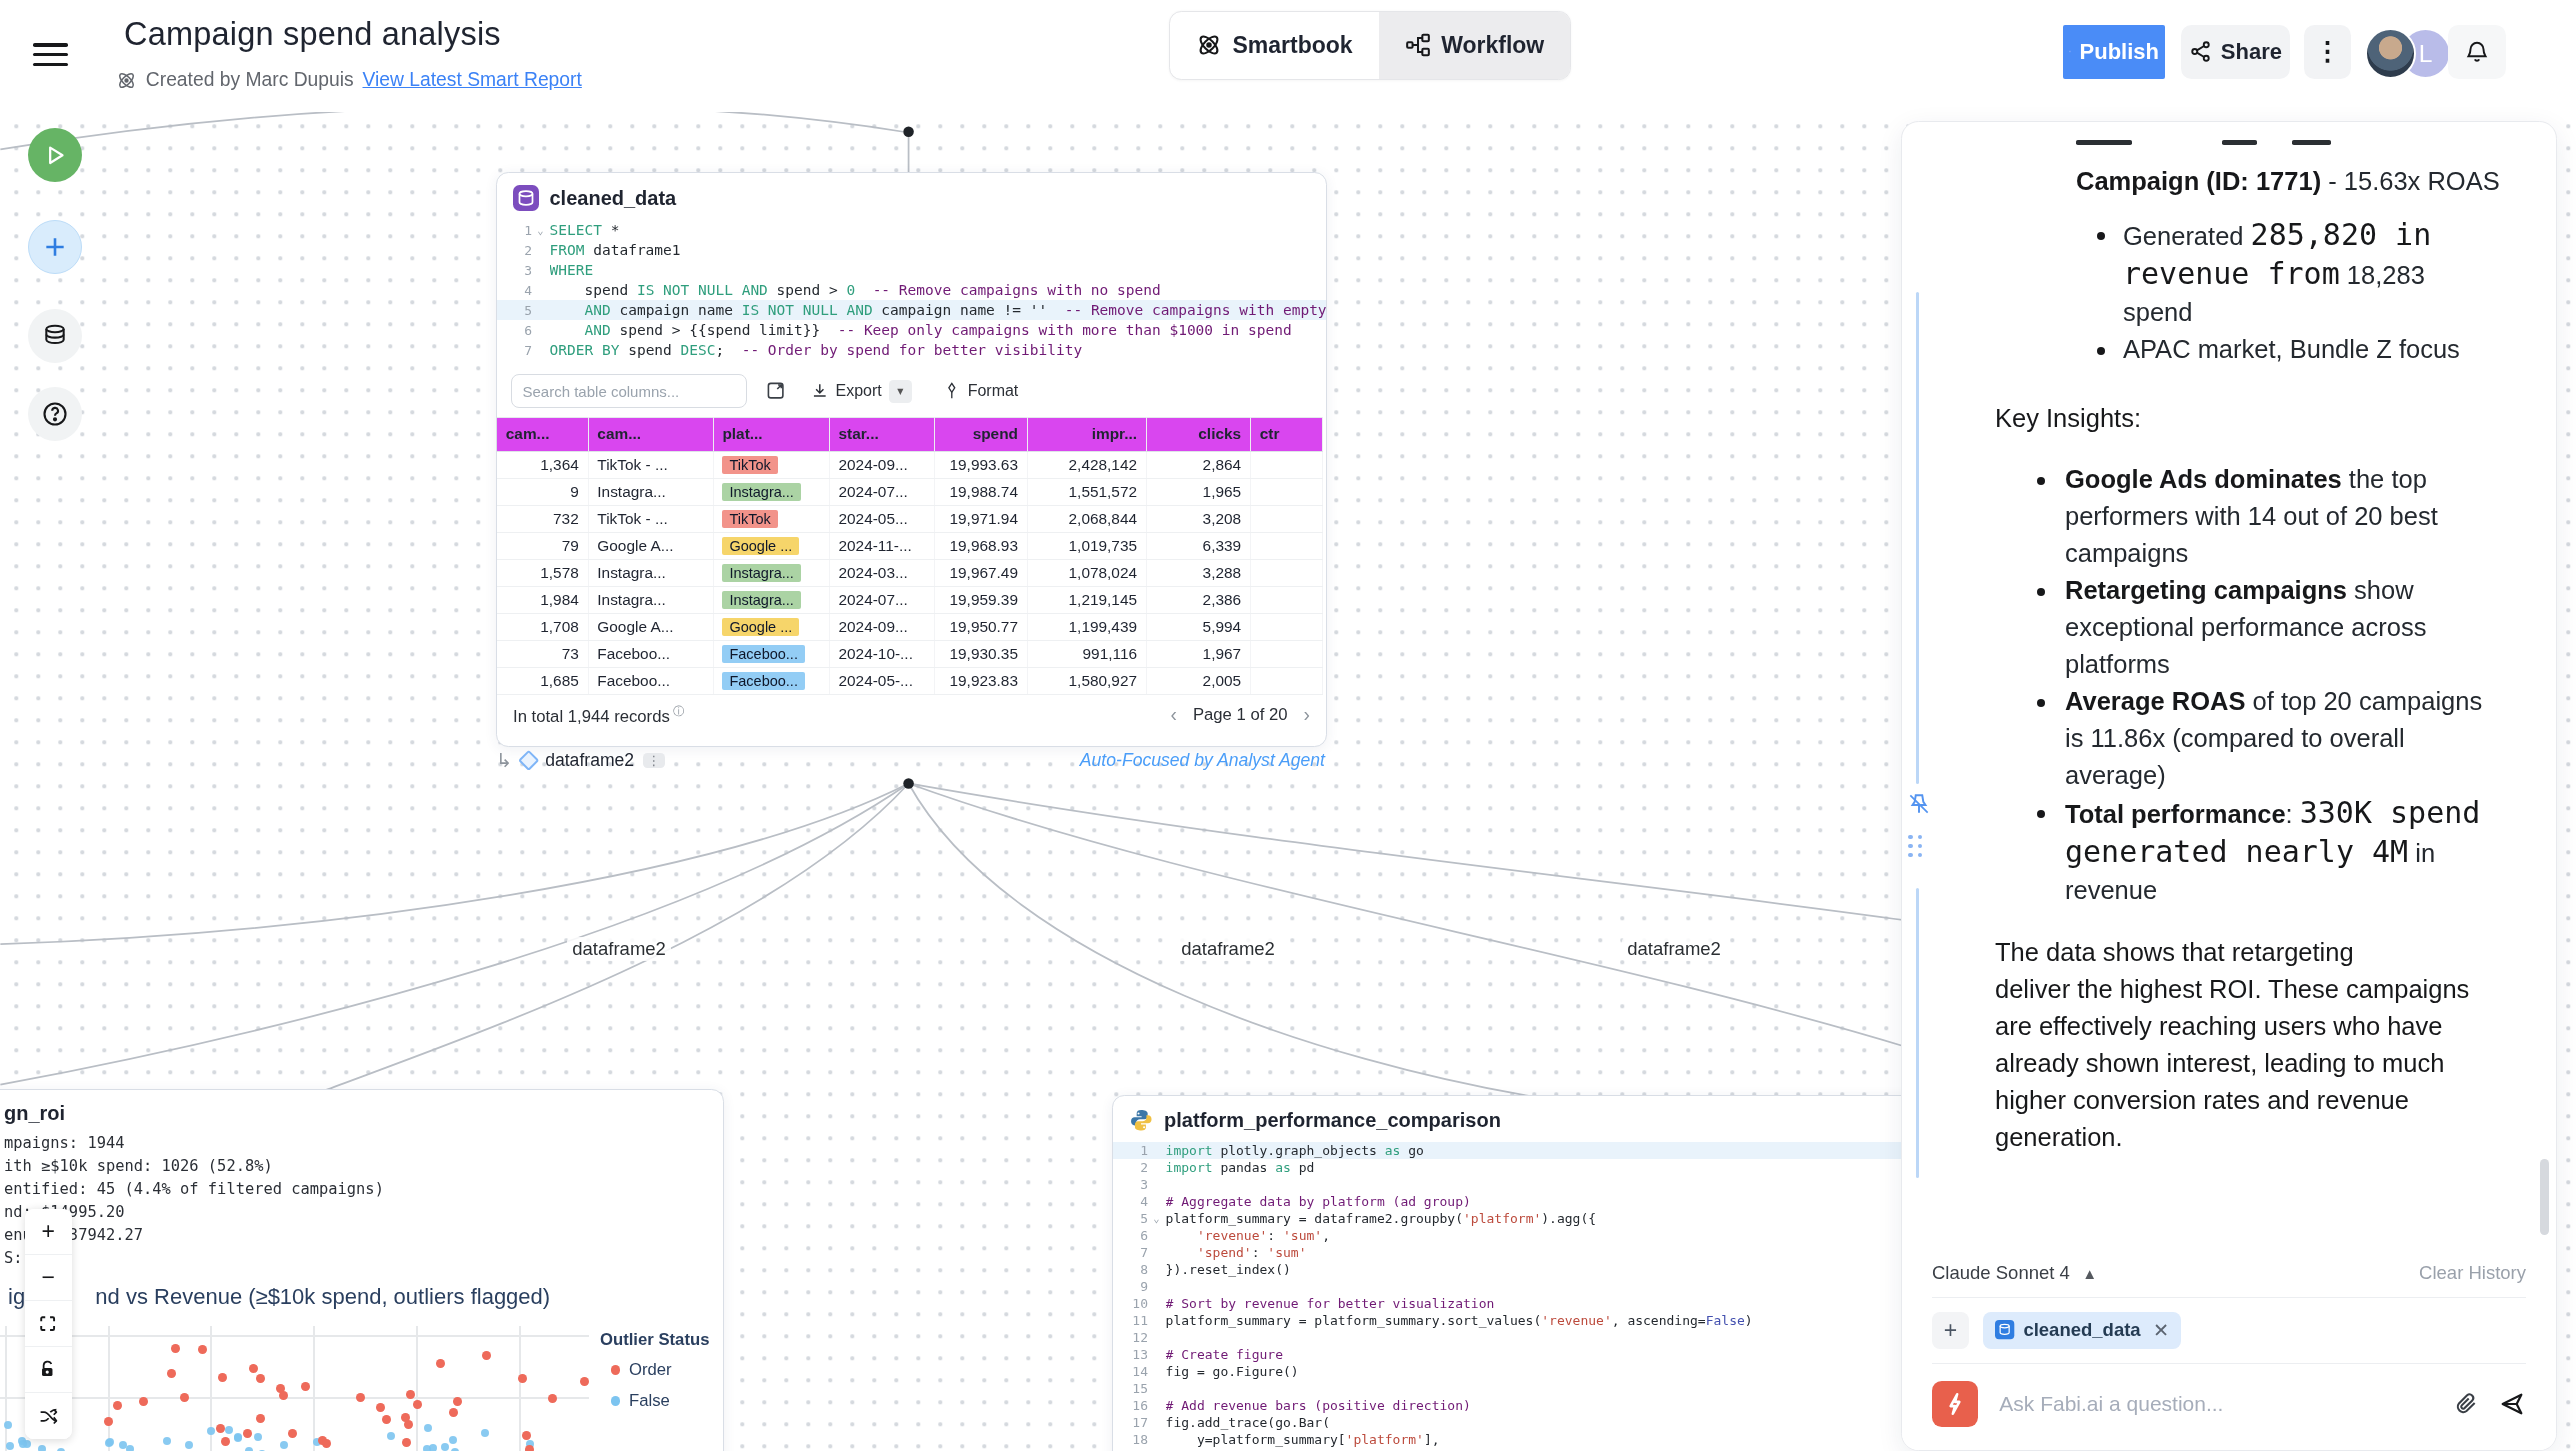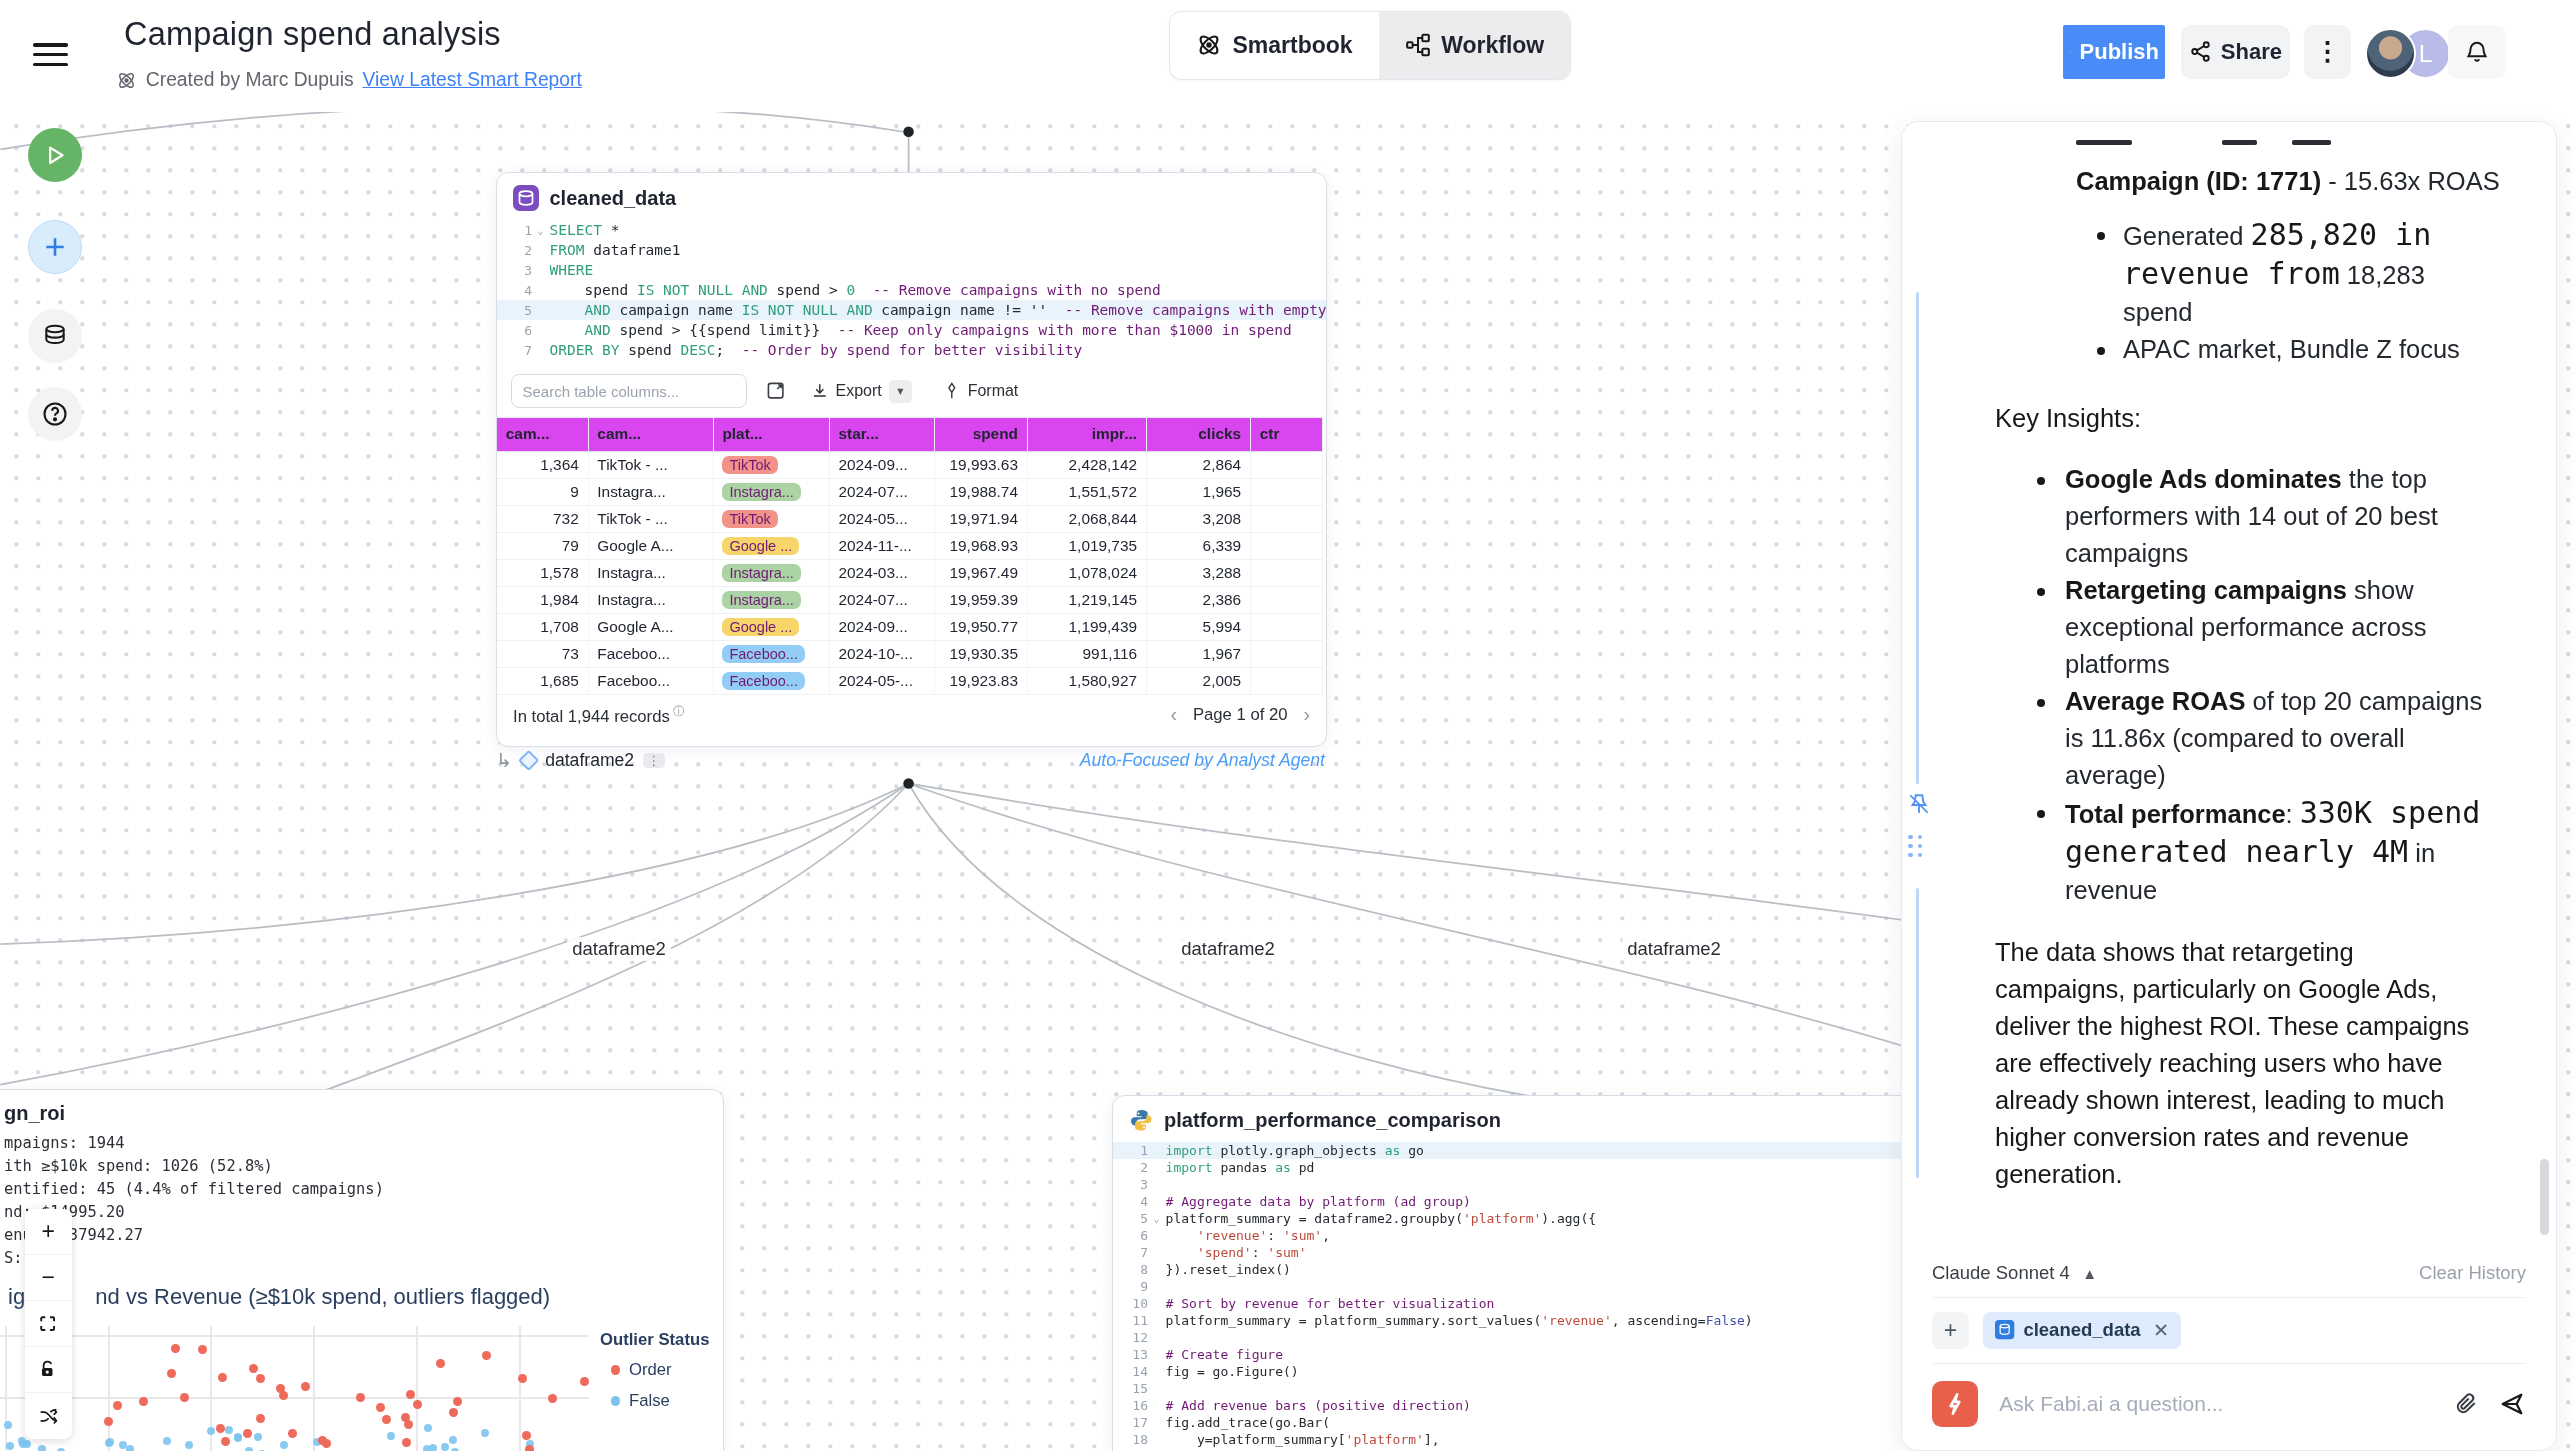--- a/index.html
+++ b/index.html
@@ -63,21 +63,21 @@
   .searchbox::placeholder{color:#9aa3ad;}
   .barbtn{display:flex;align-items:center;gap:7px;font-size:16px;color:#2b2f36;cursor:pointer;background:none;border:none;font-family:inherit;}
   .chevbox{width:23px;height:23px;background:#eceef0;border-radius:4.4px;display:flex;align-items:center;justify-content:center;
            font-size:12.3px;color:#555;}
   
   table.grid{border-collapse:collapse;table-layout:fixed;width:826px;font-size:15.4px;}
   table.grid th{background:#d946ef;font-weight:700;height:33px;border-top:0.9px solid #e5e8ec;border-bottom:0.9px solid #dfe3e8;
       padding:0 8.8px;white-space:nowrap;overflow:hidden;border-right:0.9px solid #eceef1;text-align:left;}
   table.grid td{height:26px;border-bottom:0.9px solid #eef0f2;padding:0 8.8px;white-space:nowrap;overflow:hidden;border-right:0.9px solid #f3f4f6;}
   table.grid td.num,table.grid th.num{text-align:right;}
-  .badge{display:inline-block;padding:0.9px 7px;border-radius:7px;font-size:14.5px;color:#701a75;}
+  .badge{display:inline-block;padding:0.9px 7px;border-radius:2px;font-size:14.5px;color:#0f172a;}
   .bg-tiktok{background:#f2938a;} .bg-facebook{background:#93cdf5;} .bg-instagram{background:#abd3a4;} .bg-google{background:#f6d56a;}
   .tfoot{display:flex;align-items:center;justify-content:space-between;padding:8.8px 16px 10.5px 16px;font-size:16.7px;color:#2b2f36;}
   .pager{display:flex;align-items:center;gap:16px;color:#2b2f36;}
   .pager .pg-arrow{color:#8d949c;cursor:pointer;font-size:19.3px;}
   
   .chiprow{position:absolute;left:496px;top:749px;width:829px;display:flex;align-items:center;gap:8.8px;z-index:2;font-size:17.6px;}
   .diamond{width:11.4px;height:11.4px;border:2.2px solid #7fb5f7;transform:rotate(45deg);border-radius:2.6px;background:#eaf3fe;}
   .mini-kebab{background:#e8eaed;border-radius:4.4px;padding:0px 4.4px;color:#7b8087;font-size:13px;cursor:pointer;}
   .autofocus{margin-left:auto;color:#4a9df8;font-style:italic;font-size:17.6px;}
   .edge-label{position:absolute;z-index:2;font-size:18.5px;color:#2b2f33;background:rgba(255,255,255,.85);
@@ -752,21 +752,20 @@
             <div><span class="sg-r">average)</span></div>
           </div>
           <div class="ins">
             <div><span class="b">Total performance</span><span class="sg-r">: </span><span class="m">330K spend</span></div>
             <div><span class="m">generated nearly 4M</span><span class="sg-r"> in</span></div>
             <div><span class="sg-r">revenue</span></div>
           </div>
         </div>
       <div id="p-paragraph" style="margin-top:24.6px;">
           <div>The data shows that retargeting</div>
-          <div>campaigns, particularly on Google Ads,</div>
           <div>deliver the highest ROI. These campaigns</div>
           <div>are effectively reaching users who have</div>
           <div>already shown interest, leading to much</div>
           <div>higher conversion rates and revenue</div>
           <div>generation.</div>
         </div>
     </div>
 
     <div class="pscroll"></div>
 

